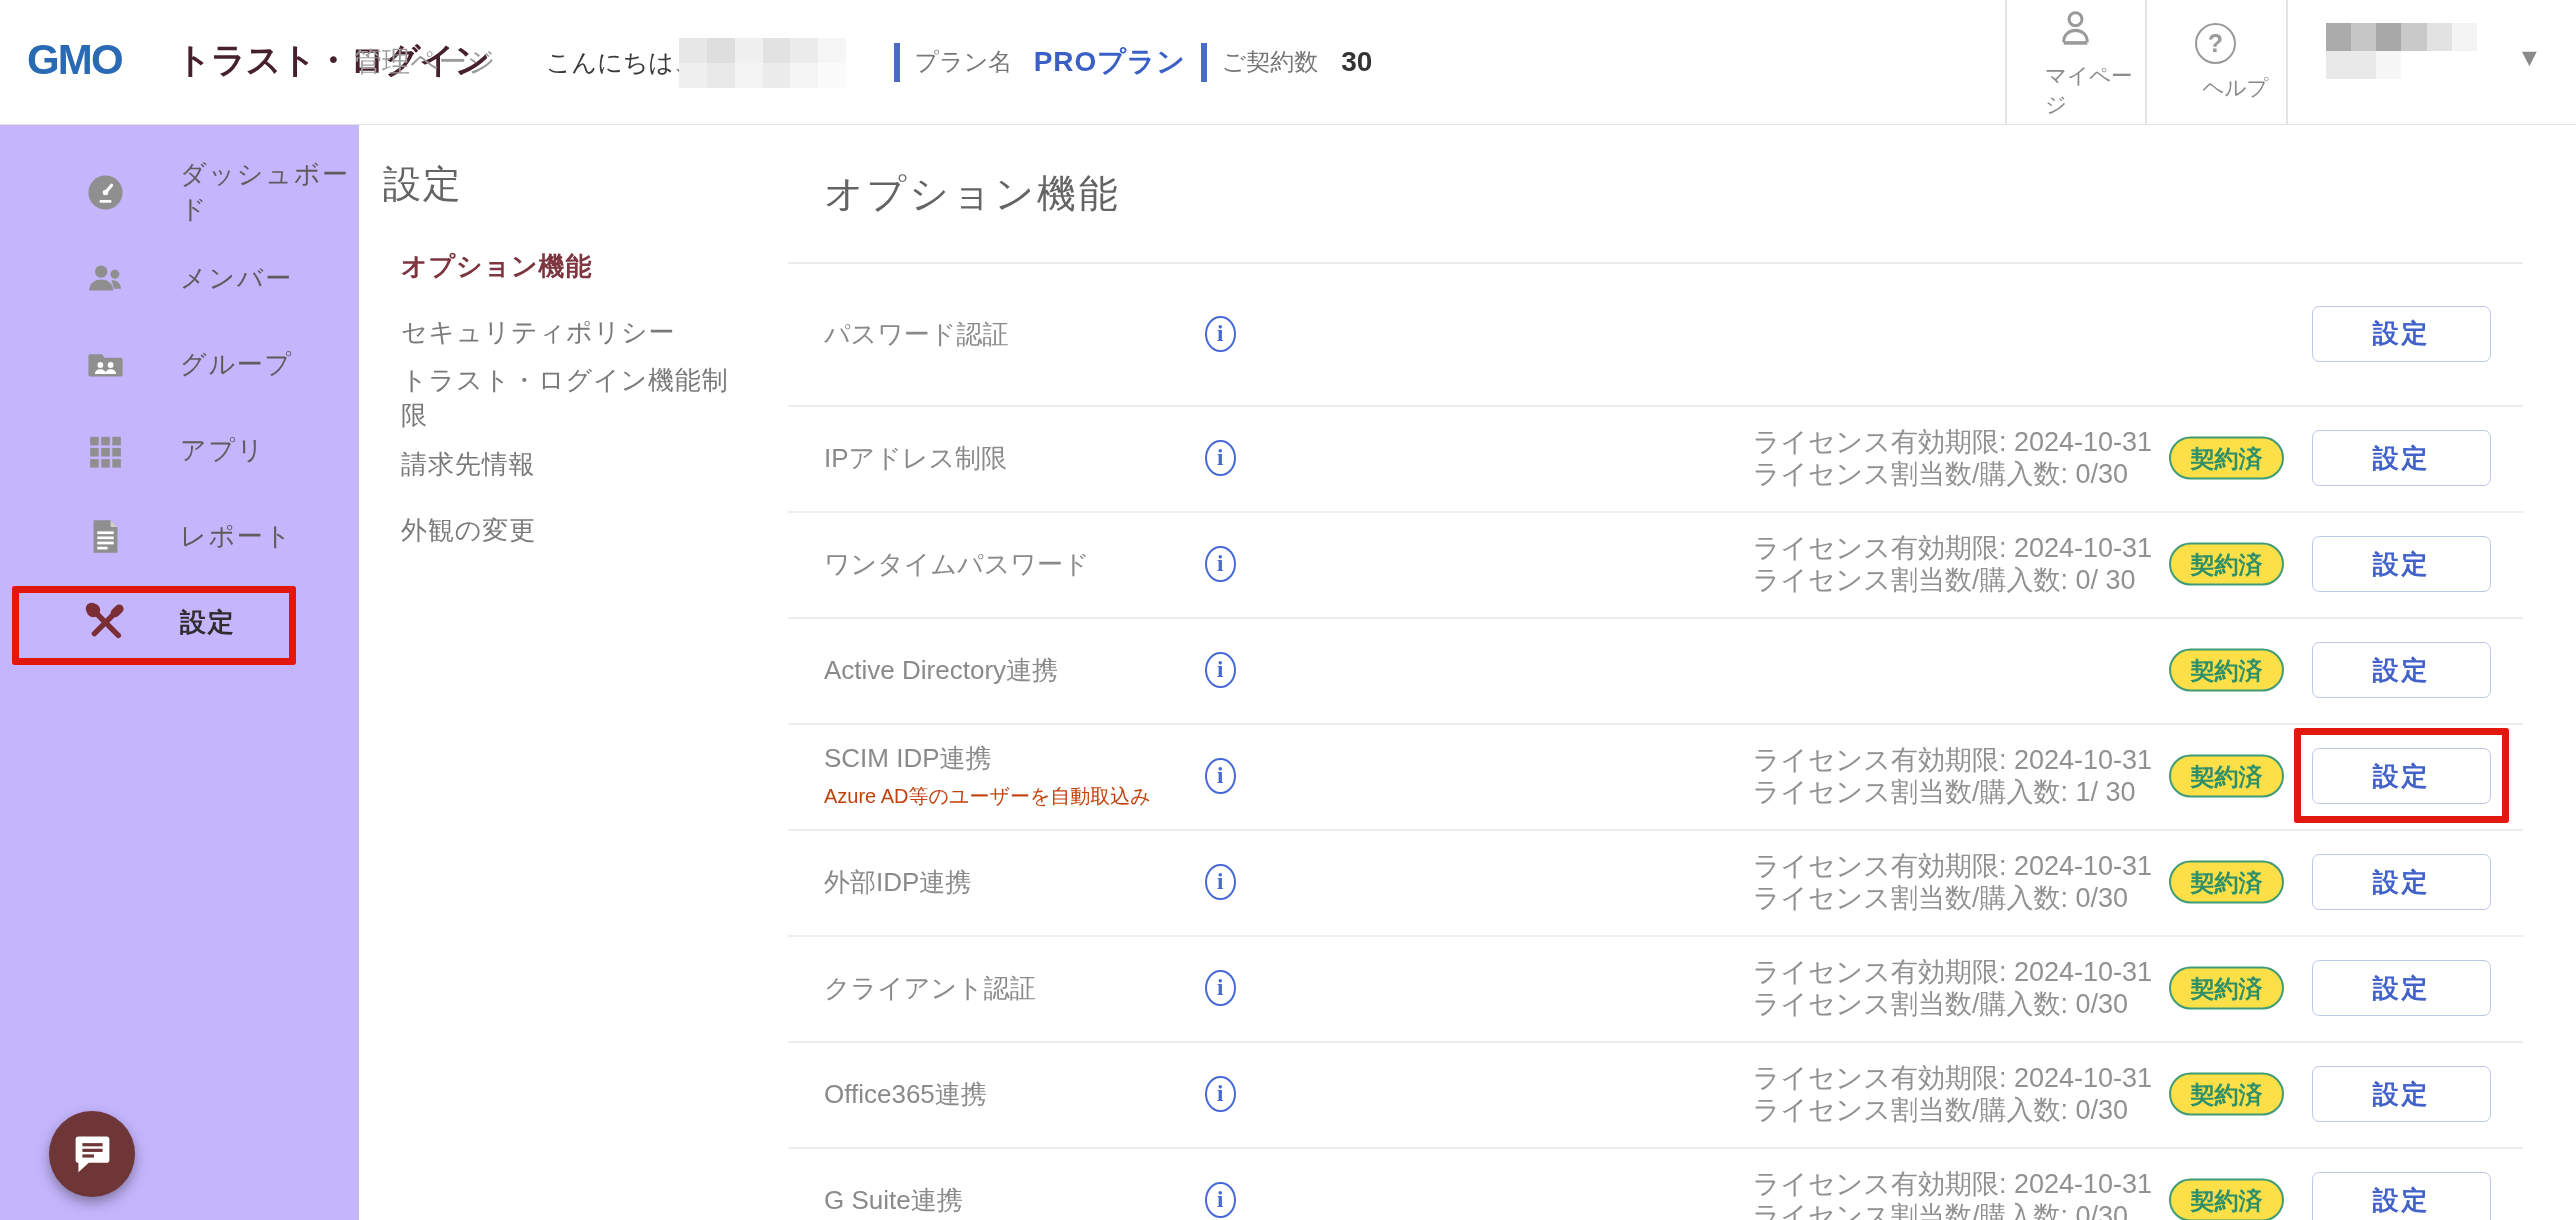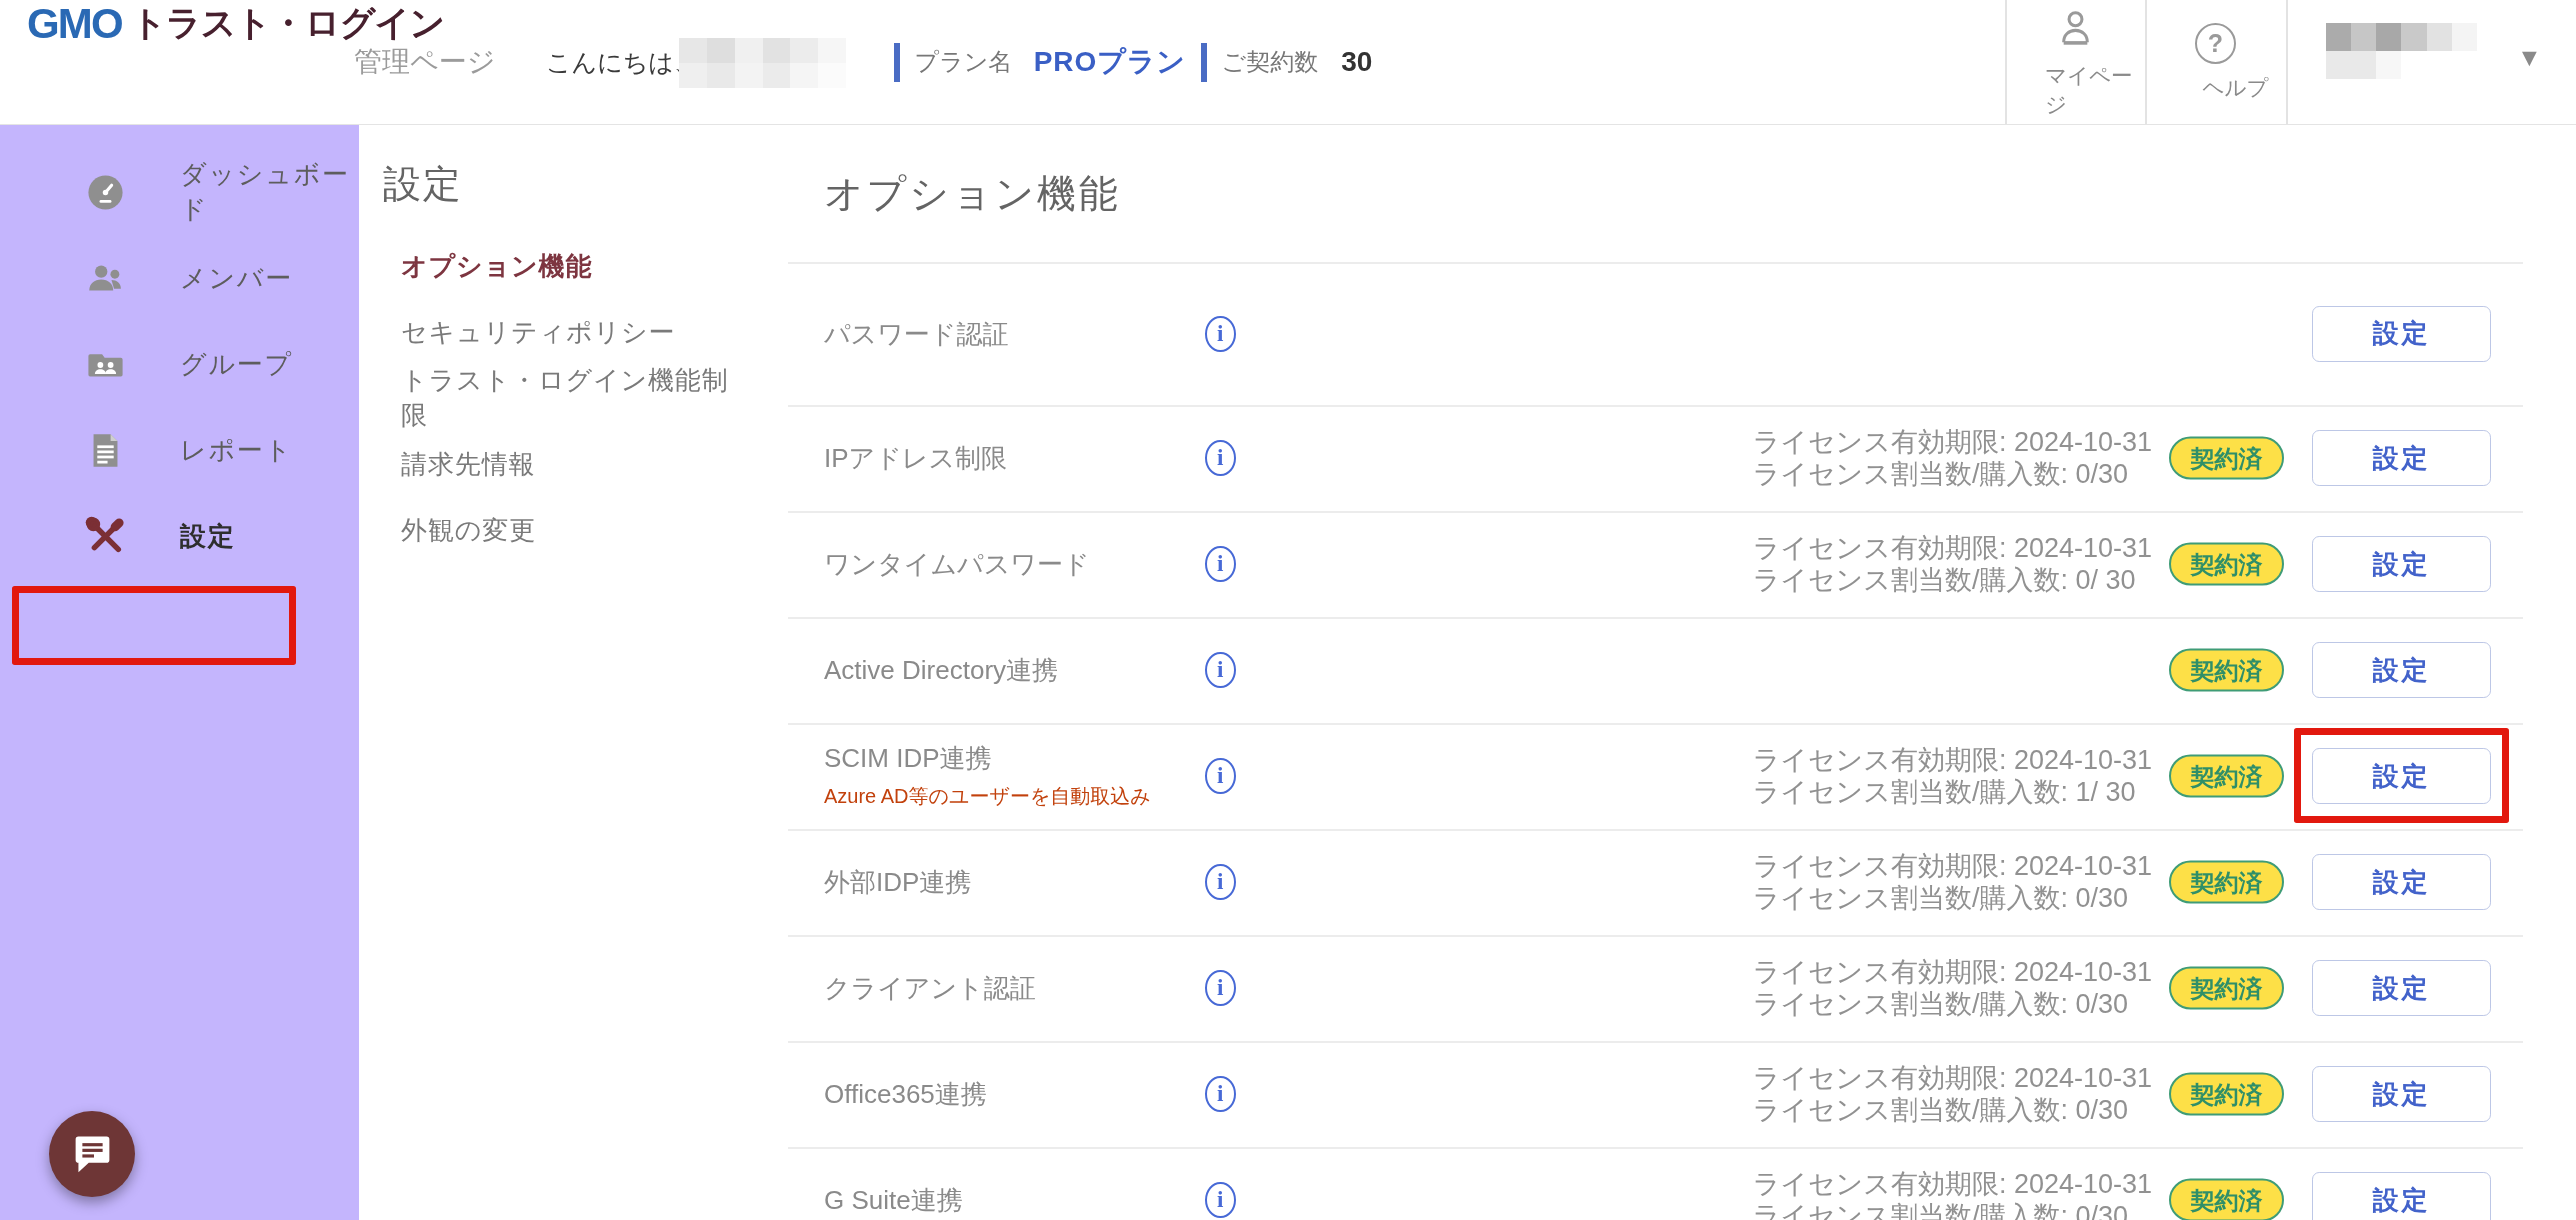--- a/index.html
+++ b/index.html
@@ -1,21 +1,21 @@
 <!DOCTYPE html>
 <html style="font-size:14.3px"><head>
 <meta charset="utf-8">
 <style>
   * { margin:0; padding:0; box-sizing:border-box; }
   body { font-family:"Liberation Sans","DejaVu Sans",sans-serif; background:#fff; }
   .screen { position:relative; width:2576px; height:1221px; background:#fff; overflow:hidden; }
 
   
   .header { position:absolute; left:0; top:0; width:2576px; height:125px; background:#fff; border-bottom:1.8px solid #e4e4e4; z-index:5; }
-  .logo { position:absolute; left:27px; top:0; height:120px; display:flex; align-items:flex-start; cursor:pointer; }
+  .logo { position:absolute; left:27px; top:0; height:120px; display:flex; align-items:center; cursor:pointer;gap:45px; }
   .logo-gmo { font-size:42px; font-weight:800; color:#2a69b4; letter-spacing:-1.8px; }
   .logo-product { font-size:35px; font-weight:700; color:#47202e; margin-left:9px; letter-spacing:-0.9px; }
   .admin-label { position:absolute; left:354px; top:0; height:124px; display:flex; align-items:center; font-size:28px; color:#9b9b9b; }
   .greeting { position:absolute; left:546px; top:0; height:124px; display:flex; align-items:center; font-size:25px; color:#3a3a3a; }
   .mosaic { display:grid; grid-template-columns:repeat(6,1fr); }
   .name-mosaic { position:absolute; left:679px; top:38px; width:167px; height:50px; grid-template-rows:repeat(2,1fr); }
   .acct-mosaic { position:absolute; left:40px; top:23px; width:151px; height:56px; grid-template-rows:repeat(2,1fr); }
   .mosaic div { width:100%; height:100%; }
   .plan-info, .contract-info { position:absolute; top:0; height:124px; display:flex; align-items:center; }
   .plan-info { left:894px; } .contract-info { left:1201px;justify-content:space-between; }
@@ -169,20 +169,36 @@
               <path d="M3 6h7l1.5 2H21a1 1 0 0 1 1 1v9a1 1 0 0 1-1 1H3a1 1 0 0 1-1-1V7a1 1 0 0 1 1-1z" fill="#8f8f8f"></path>
               <circle cx="9" cy="12.3" r="1.7" fill="#ffffff"></circle>
               <circle cx="15" cy="12.3" r="1.7" fill="#ffffff"></circle>
               <path d="M5.8 17.5c0-1.7 1.4-2.7 3.2-2.7s3.2 1 3.2 2.7z" fill="#ffffff"></path>
               <path d="M11.8 17.5c0-1.7 1.4-2.7 3.2-2.7s3.2 1 3.2 2.7z" fill="#ffffff"></path>
             </svg>
           </span>
     <span class="side-label">グループ</span>
   </div>
 
+  <div class="side-item">
+    <span class="side-icon">
+            <svg width="41" height="41" viewBox="0 0 24 24" fill="#8f8f8f">
+              <rect x="3" y="4" width="5" height="5"></rect>
+              <rect x="9.5" y="4" width="5" height="5"></rect>
+              <rect x="16" y="4" width="5" height="5"></rect>
+              <rect x="3" y="10.5" width="5" height="5"></rect>
+              <rect x="9.5" y="10.5" width="5" height="5"></rect>
+              <rect x="16" y="10.5" width="5" height="5"></rect>
+              <rect x="3" y="17" width="5" height="5"></rect>
+              <rect x="9.5" y="17" width="5" height="5"></rect>
+              <rect x="16" y="17" width="5" height="5"></rect>
+            </svg>
+          </span>
+    <span class="side-label">アプリ</span>
+  </div>
 
   <div class="side-item">
     <span class="side-icon">
             <svg width="41" height="41" viewBox="0 0 24 24">
               <path d="M5 2.5h10l4 4v15H5z" fill="#8f8f8f"></path>
               <path d="M15 2.5l4 4h-4z" fill="#cfcfcf"></path>
               <rect x="7.2" y="9" width="9.6" height="1.6" fill="#ffffff"></rect>
               <rect x="7.2" y="12" width="9.6" height="1.6" fill="#ffffff"></rect>
               <rect x="7.2" y="15" width="9.6" height="1.6" fill="#ffffff"></rect>
               <rect x="7.2" y="18" width="6" height="1.6" fill="#ffffff"></rect>

